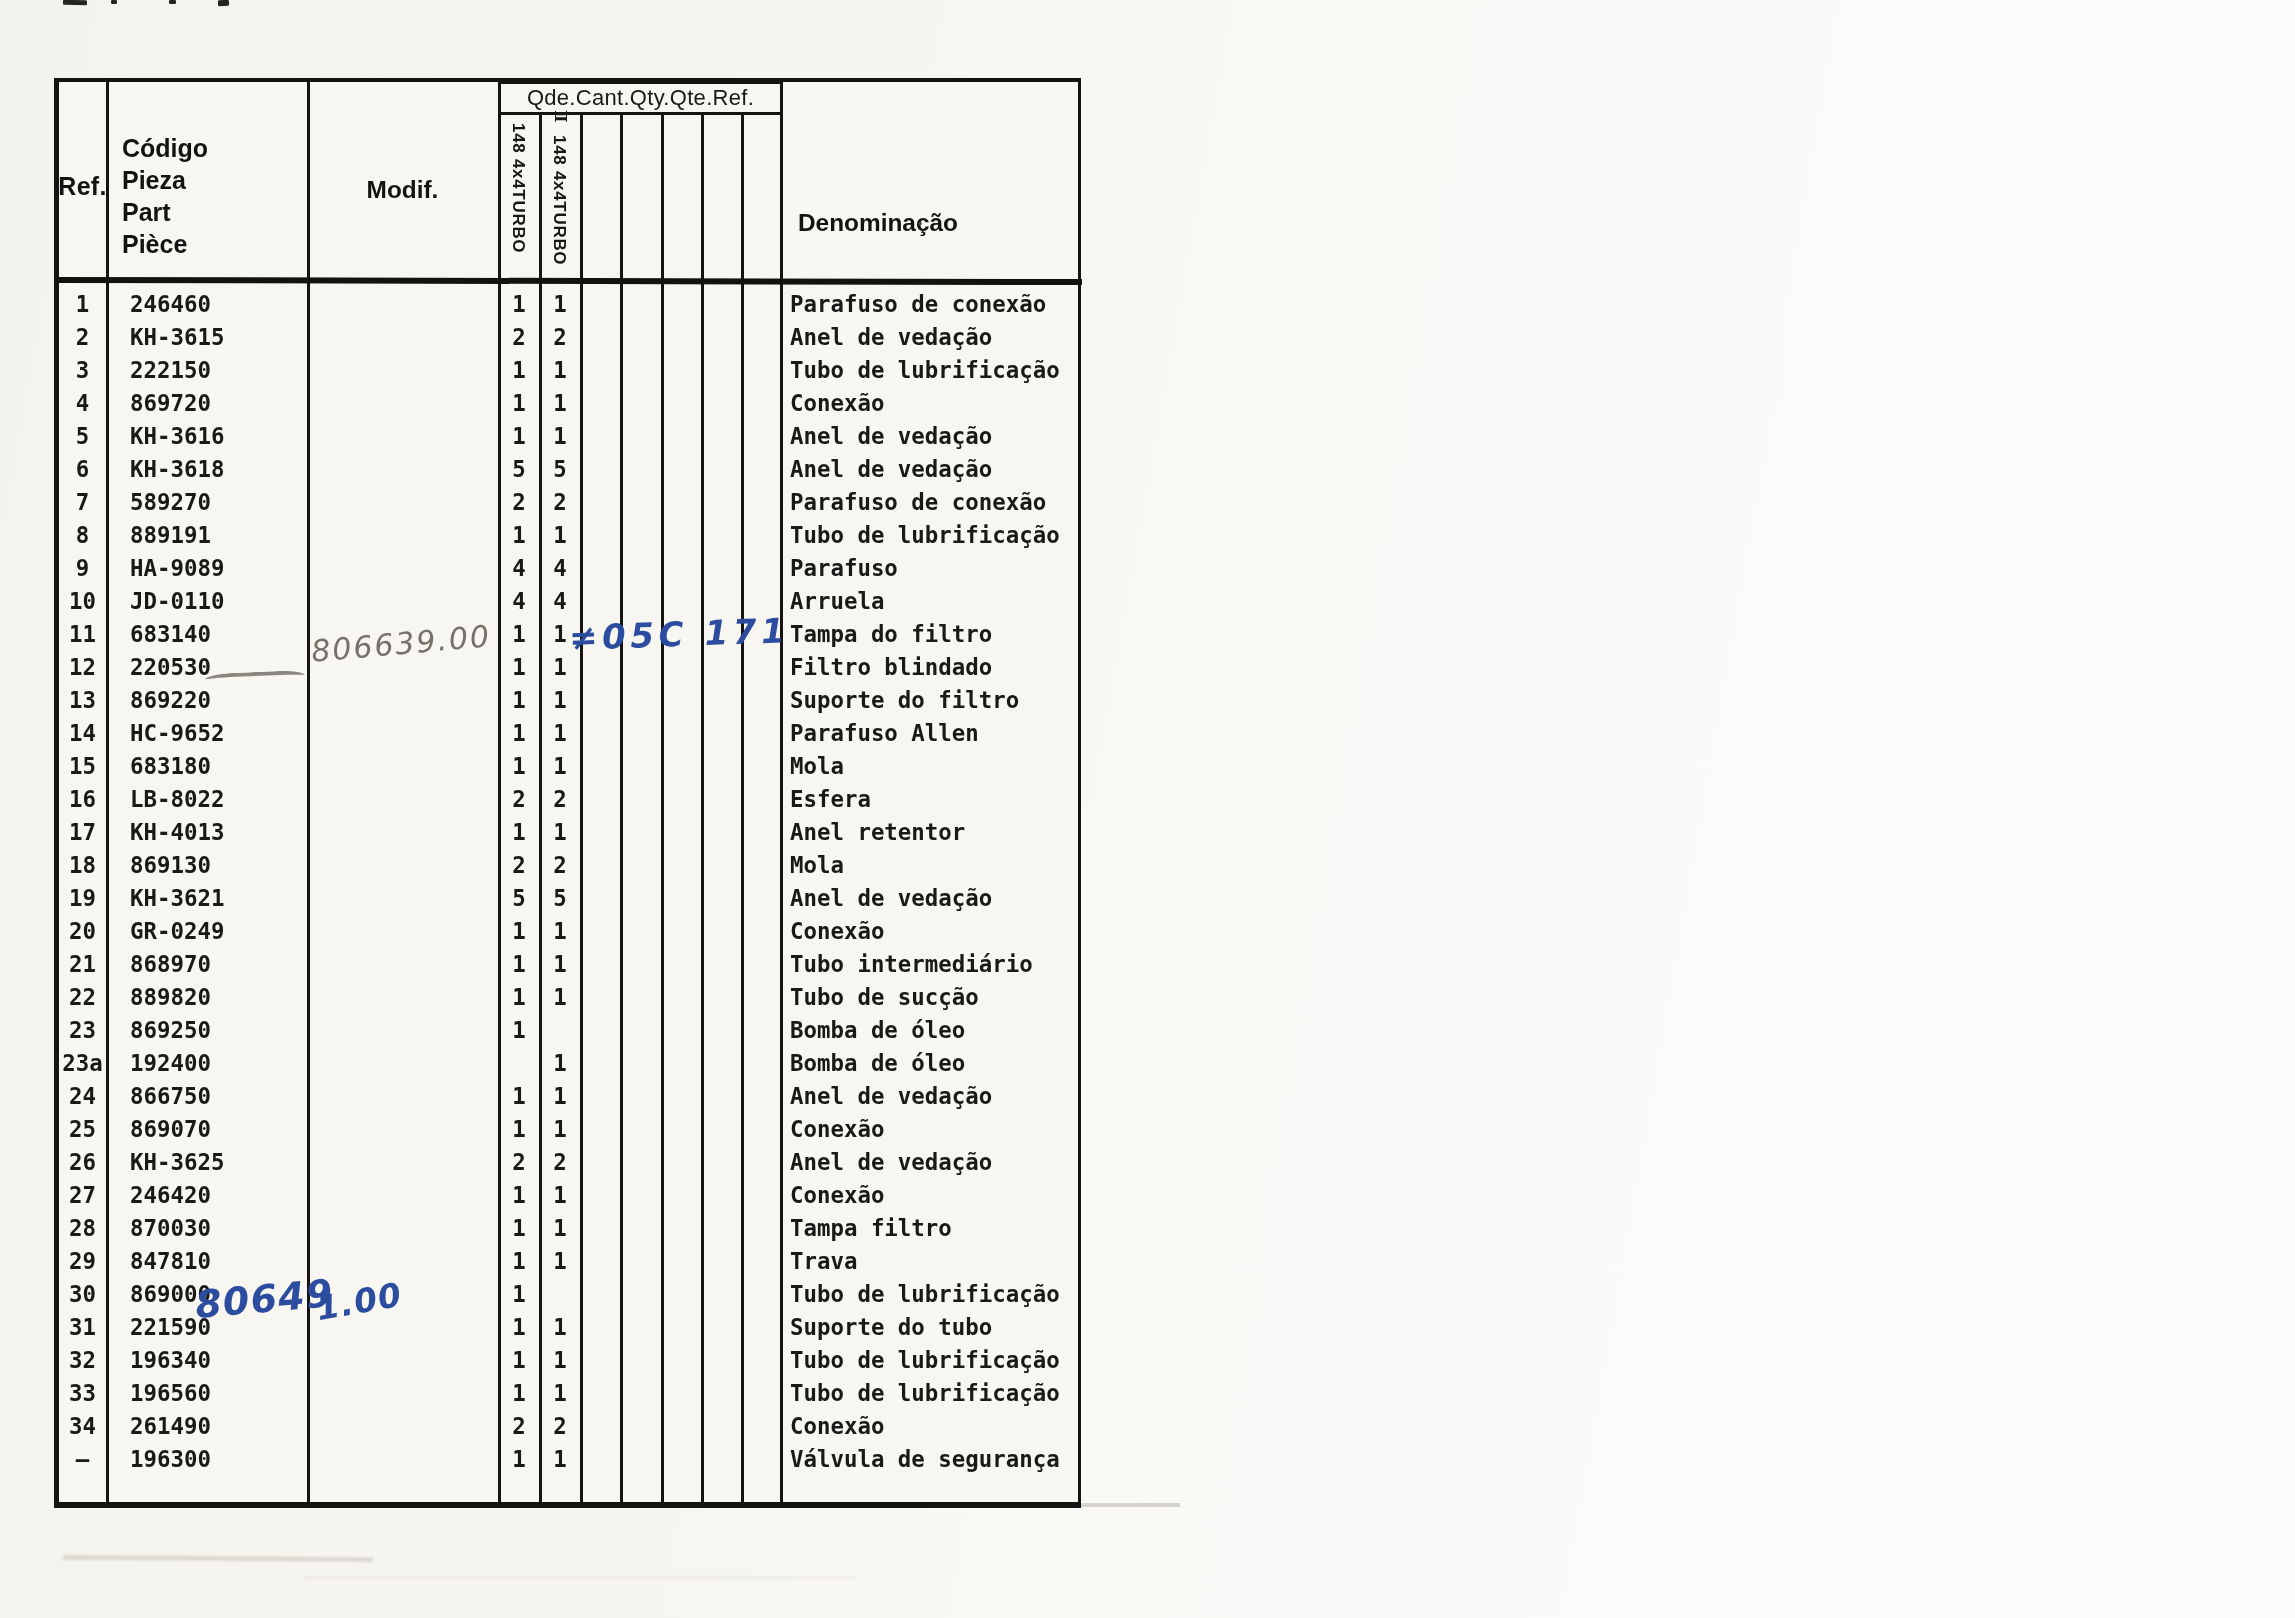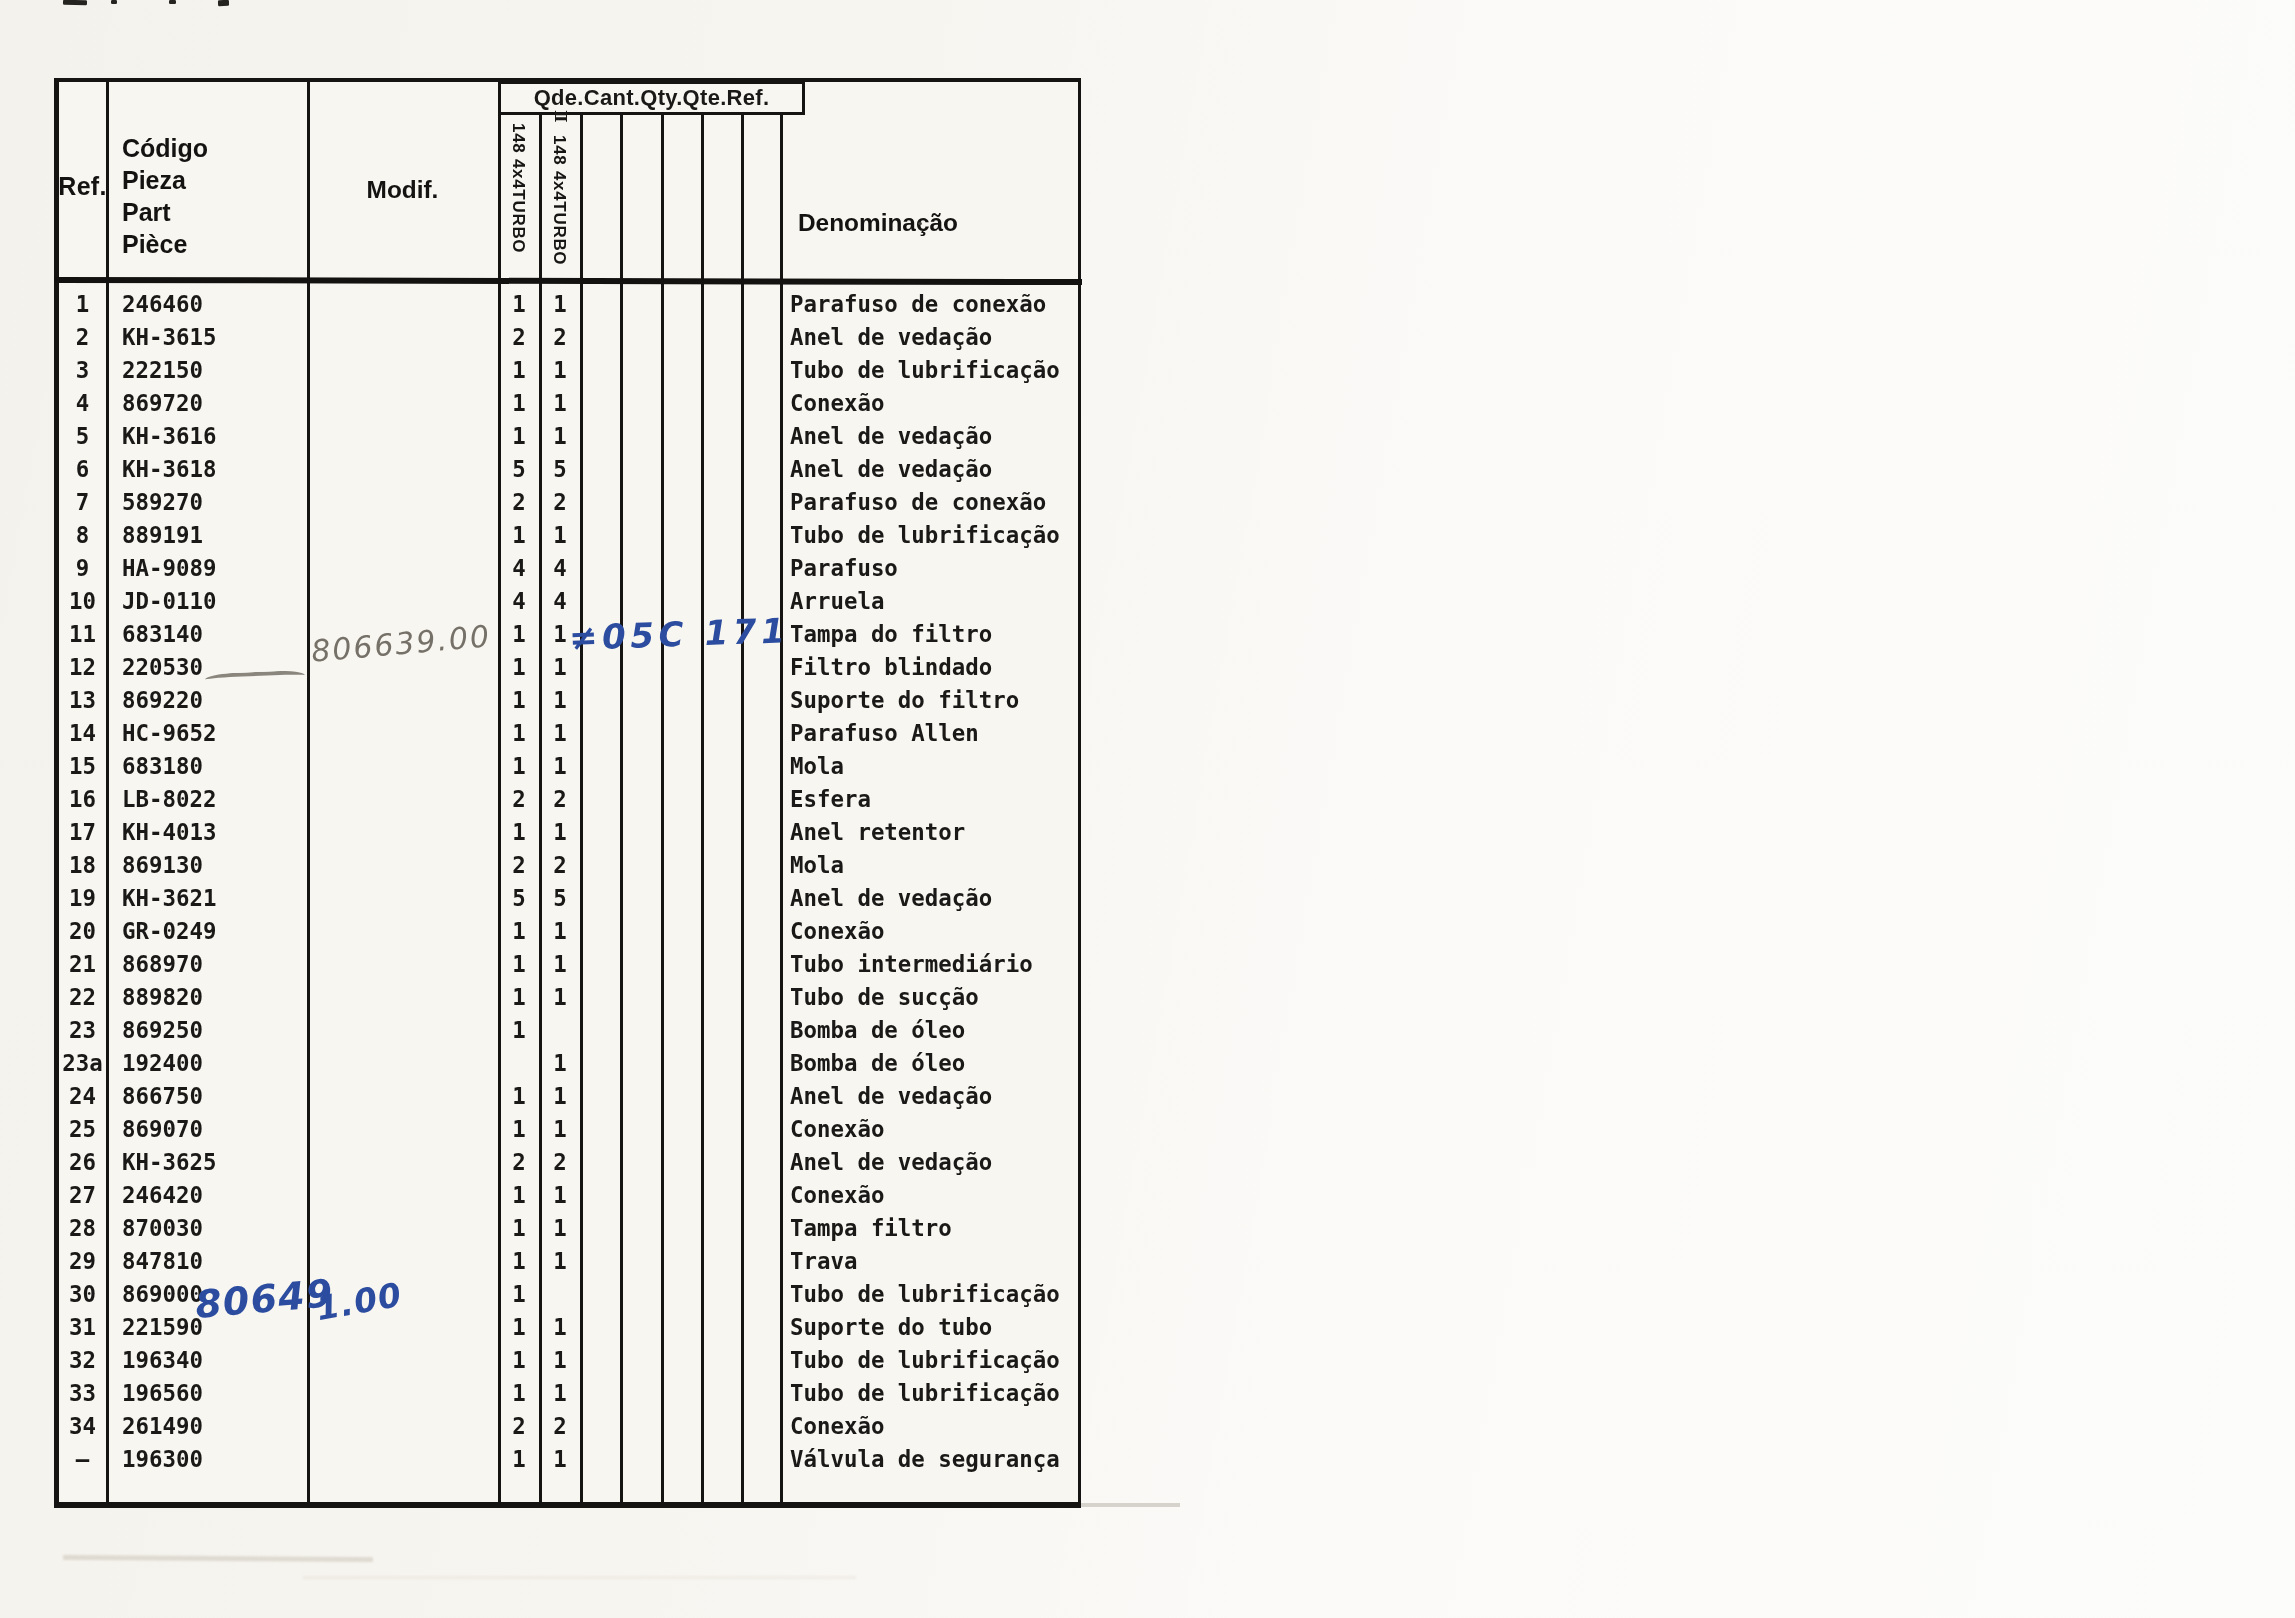--- a/index.html
+++ b/index.html
@@ -32,42 +32,42 @@
   .vl.x7{left:642px;} .vl.x8{left:682px;}
   .hsep{position:absolute;left:-5.3px;right:-3.3px;top:196px;height:6px;background:#131211;transform:rotate(.12deg);}
 
   
   .hdr-cell{position:absolute;display:flex;align-items:center;font-weight:700;font-size:24.4px;color:#141312;}
   .ref-label{left:0;top:0;width:47px;height:196px;justify-content:center;font-size:25px;letter-spacing:0.3px;padding-top:13px;box-sizing:border-box;}
   .codigo-label{left:63px;top:50px;display:block;font-size:25px;line-height:32px;}
   .modif-label{left:248px;top:0;width:191px;height:196px;justify-content:center;padding-top:20px;box-sizing:border-box;}
   .den-label{left:739px;top:0;height:196px;padding-top:13px;box-sizing:border-box;margin-top:36px;}
   .qde-box{
-    position:absolute;left:439px;top:-1.3px;width:307px;height:34px;box-sizing:border-box;
+    position:absolute;left:439px;top:-1.3px;width:285px;height:34px;box-sizing:border-box;
     border:3.3px solid #151413;display:flex;align-items:center;justify-content:center;
-    font-weight:700;font-size:22px;letter-spacing:0.3px;background:#f8f6f1;
+    font-weight:400;font-size:22px;letter-spacing:0.3px;background:#f8f6f1;
   }
   .vlabel{
     position:absolute;writing-mode:vertical-rl;text-orientation:mixed;
     font-weight:700;font-size:17px;letter-spacing:0.7px;color:#181614;white-space:nowrap;
   }
   .vlabel.v1{left:449px;top:41px;}
   .vlabel.v2{left:490px;top:53px;}
   .vmarks{
     position:absolute;left:492px;top:28px;writing-mode:vertical-rl;
     font-family:"DejaVu Serif",serif;font-weight:700;font-size:16px;letter-spacing:-2.6px;color:#1a1816;
   }
   .speck{position:absolute;left:859px;top:140px;width:4px;height:3.3px;background:#4a4742;border-radius:50%;}
 
   
   .tbody{position:absolute;left:0;top:206px;right:0;}
   .row{display:flex;height:33px;line-height:33px;font-family:"DejaVu Sans Mono",monospace;font-weight:700;font-size:22.4px;color:#1b1917;}
   .c{flex:0 0 auto;white-space:nowrap;overflow:visible;}
   .c.ref{width:47px;text-align:center;}
-  .c.cod{width:201px;padding-left:16px;box-sizing:border-box;}
+  .c.cod{width:201px;padding-left:24px;box-sizing:border-box;}
   .c.mod{width:191px;}
   .c.q1{width:42px;text-align:center;}
   .c.q2{width:40px;text-align:center;}
   .c.q3{width:41px;} .c.q4{width:40px;} .c.q5{width:40px;} .c.q6{width:40px;} .c.q7{width:39px;}
   .c.den{width:296px;padding-left:10px;box-sizing:border-box;}
 
   
   .pencil-dash{
     position:absolute;left:146px;top:590px;width:100px;height:6.6px;
     border-top:4.6px solid rgba(110,106,96,.8);border-radius:60%/100%;transform:rotate(-2.5deg);

